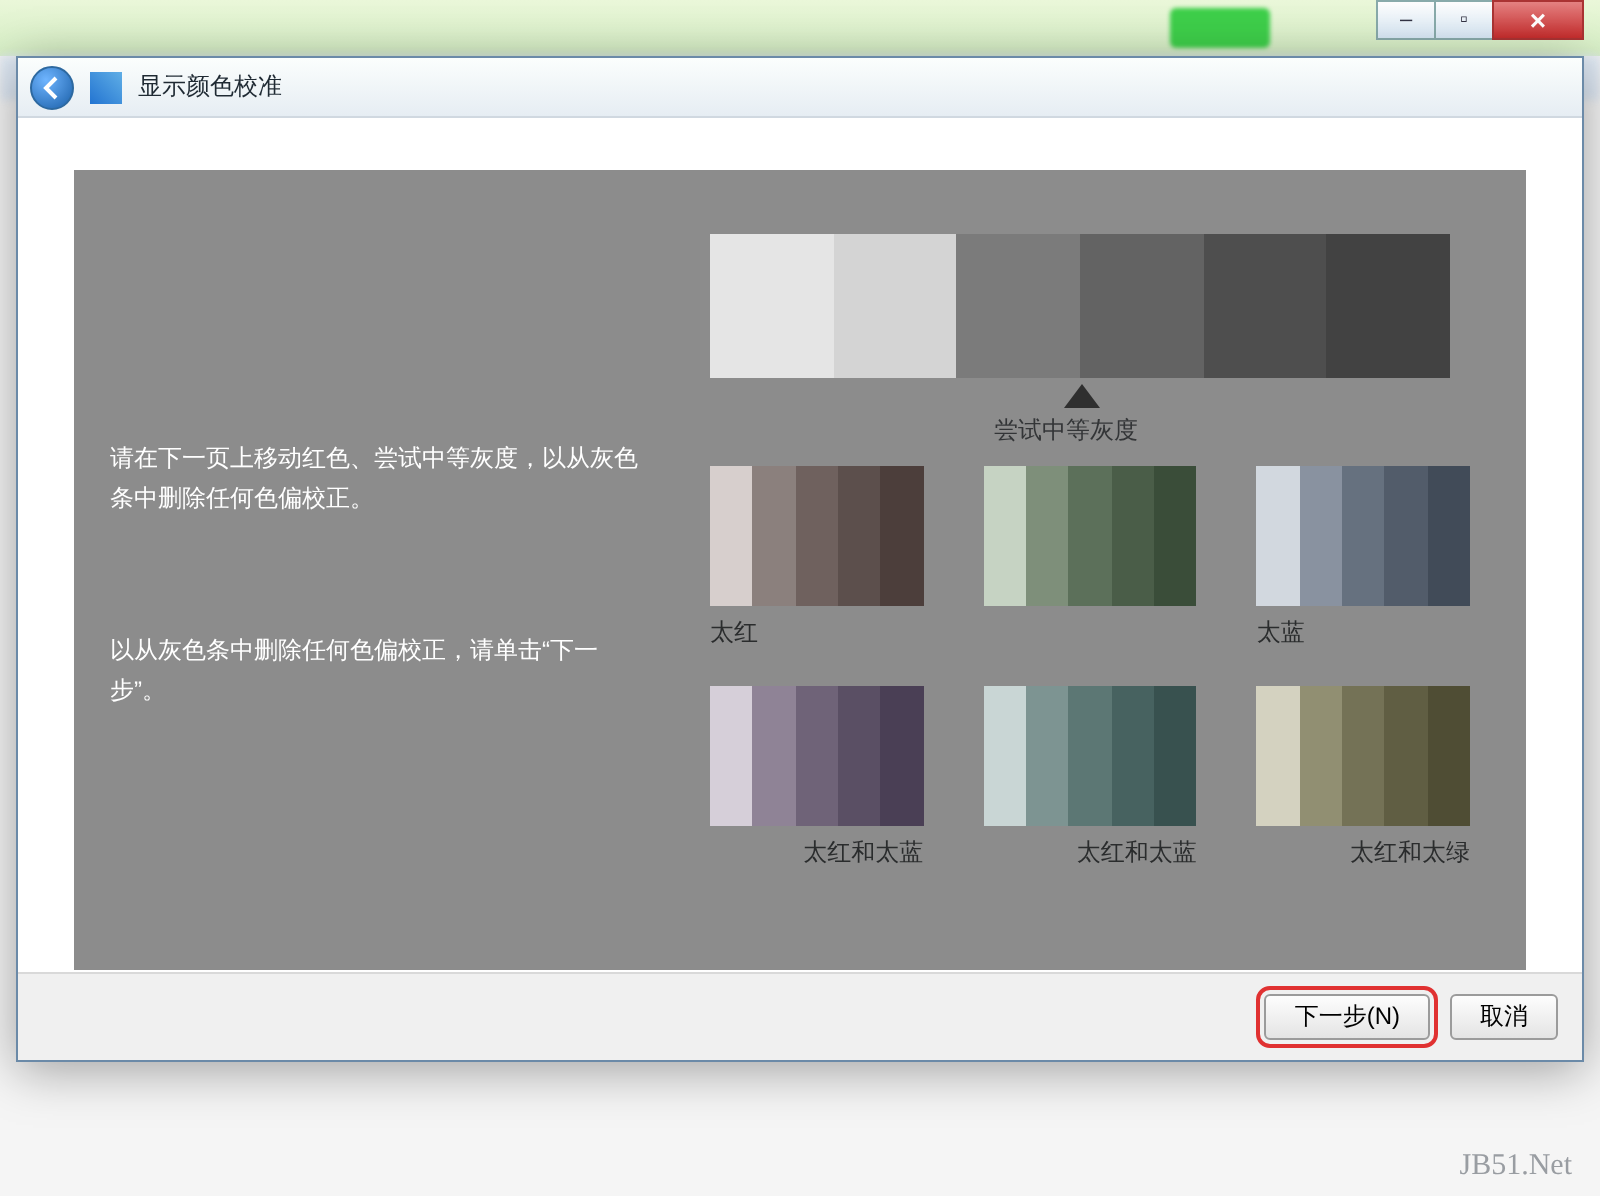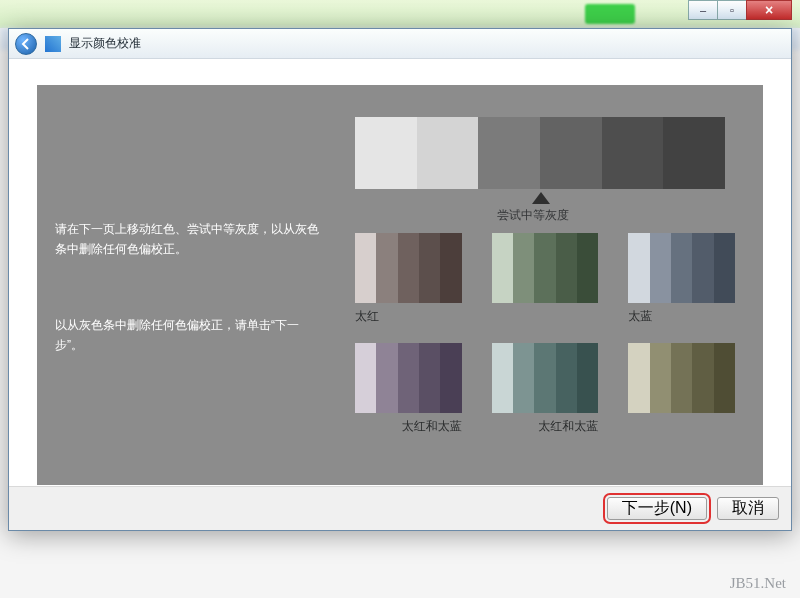--- a/index.html
+++ b/index.html
@@ -40,21 +40,21 @@
   .swatches { position:absolute; left:318px; top:148px; width:380px; }
   .row { display:flex; gap:30px; }
   .sw { width:114px; }
   .bars { height:70px; display:flex; }
   .bars > div { flex:1; }
   .lbl { font-size:12px; color:#2a2c2d; margin-top:5px; }
   .row2 { margin-top: 18px; text-align: right; }
 
   
   .dlg-footer { position:absolute; left:0; right:0; bottom:0; height:44px; background:#f0f0f0; border-top:1px solid #d9d9d9; display:flex; align-items:center; justify-content:flex-end; padding:0 12px; gap:10px;}
-  .btn { height:23px; padding:0 14px; font-size:16px; background: linear-gradient(#fdfdfd,#e4e4e4); border:1px solid #9b9b9b; border-radius:3px; cursor:pointer;}
+  .btn { height:23px; padding:0 14px; font-size:12px; background: linear-gradient(#fdfdfd,#e4e4e4); border:1px solid #9b9b9b; border-radius:3px; cursor:pointer;}
   .btn.primary { outline:2px solid #e03131; outline-offset:2px; }
 
   .watermark { position:absolute; right:14px; bottom:6px; font-size:15px; color:#999da2; font-family: "Comic Sans MS", cursive;}
 </style>
 </head>
 <body>
 
 <div class="bg">
   <div class="bg-top"></div>
   <div class="bg-green"></div>
@@ -148,20 +148,21 @@
               <div class="lbl">太红和太蓝</div>
             </div>
             <div class="sw">
               <div class="bars">
                 <div style="background: rgb(212, 210, 192);"></div>
                 <div style="background: rgb(145, 143, 114);"></div>
                 <div style="background: rgb(116, 114, 86);"></div>
                 <div style="background: rgb(96, 94, 67);"></div>
                 <div style="background: rgb(79, 77, 52);"></div>
               </div>
+              <div class="lbl">太红和太绿</div>
             </div>
           </div>
       </div>
     </div>
   </div>
 
   <div class="dlg-footer">
     <button class="btn primary">下一步(N)</button>
     <button class="btn">取消</button>
   </div>

